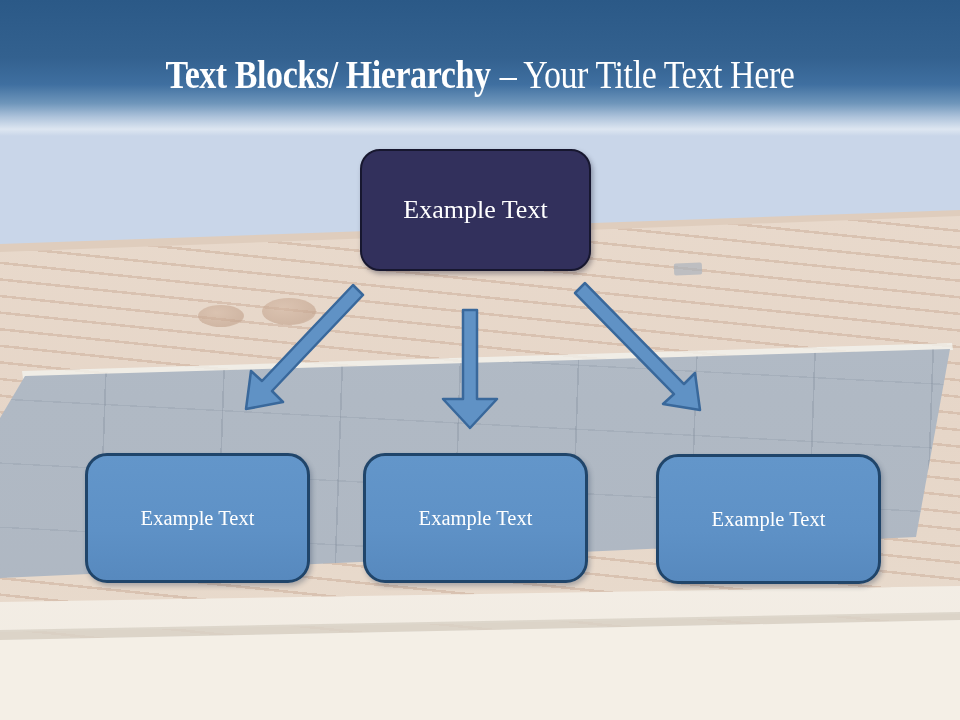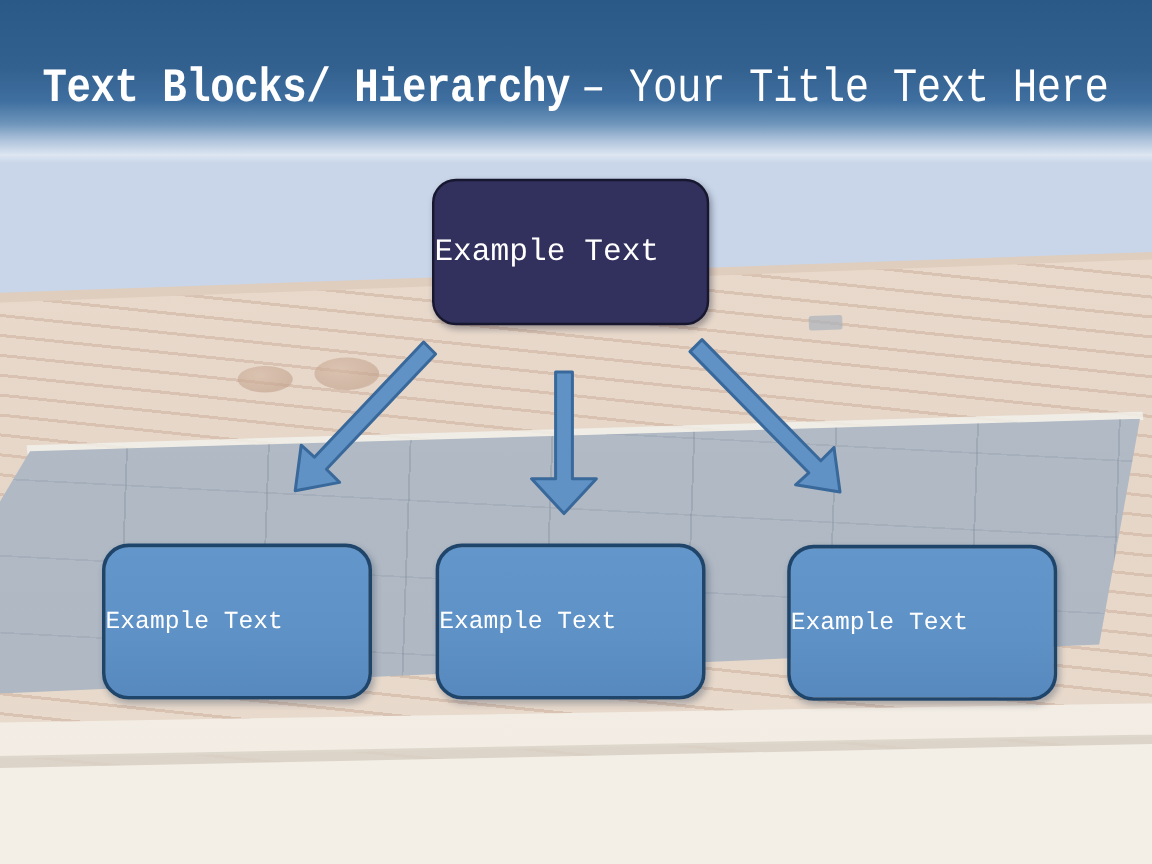--- a/index.html
+++ b/index.html
@@ -1,18 +1,18 @@
 <!DOCTYPE html>
 <html style="--header-top: #2B5987; --header-mid: #3F6FA0; --title-text: #FFFFFF; --root-fill: #32305C; --root-border: #17172F; --child-fill: #5E91C6; --child-border: #20456A; --arrow-fill: #6092C5; --arrow-stroke: #39689B; --box-text: #FFFFFF;"><head>
 <meta charset="utf-8">
 <style>
   html,body{margin:0;padding:0;background:#888;}
   .slide{
     position:relative;width:960px;height:720px;overflow:hidden;
-    font-family:Liberation Mono, monospace;
+    font-family:Liberation Serif, serif;
     background:#C9D6E9; 
   }
   .layer{position:absolute;inset:0;}
   
   .roof{
     clip-path:polygon(0px 252px,960px 216px,960px 620px,0px 640px);
     background:
       repeating-linear-gradient(186deg,
         rgba(219,198,182,0.0) 0px, rgba(219,198,182,0.0) 14px,
         rgba(205,176,156,0.55) 14px, rgba(205,176,156,0.55) 16.5px),
@@ -71,21 +71,21 @@
   .title{
     margin-top:14px;
     color:var(--title-text);font-size:40px;line-height:1.1;
     letter-spacing:-0.5px;white-space:nowrap;
     transform:scaleX(.85);transform-origin:50% 50%;
   }
   .title .bold{font-weight:700;}
   .title .regular{font-weight:400;margin-left:11px;}
   
   .node{
-    position:absolute;display:flex;align-items:center;justify-content:flex-start;
+    position:absolute;display:flex;align-items:center;justify-content:center;
     color:var(--box-text);text-align:center;
   }
   .root-node{
     left:360px;top:149px;width:227px;height:118px;
     background:var(--root-fill);
     border:2.5px solid var(--root-border);border-radius:20px;
     font-size:26px;box-shadow:2px 3px 5px rgba(20,20,40,.35);
   }
   .child-node{
     width:219px;height:124px;

